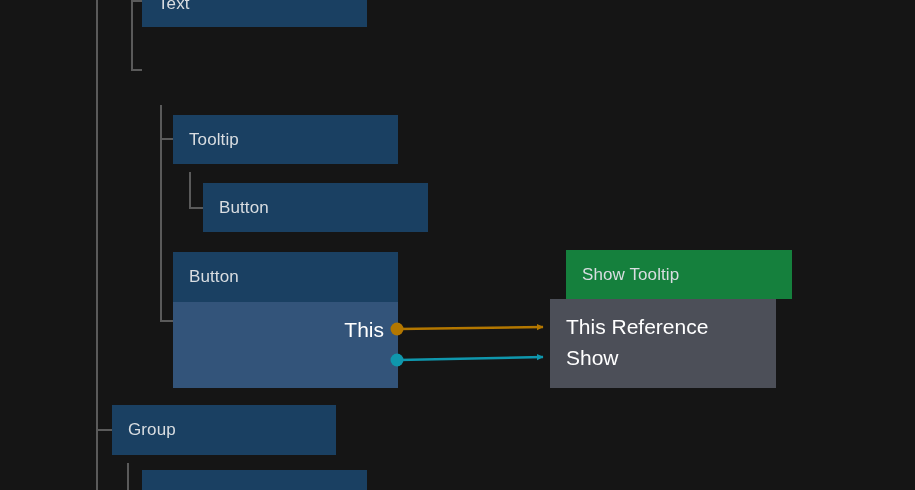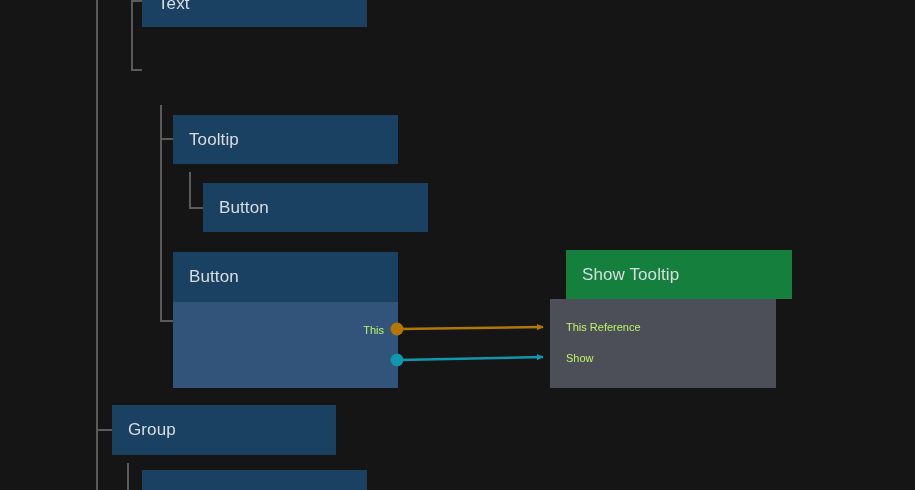--- a/index.html
+++ b/index.html
@@ -64,22 +64,22 @@
   }
   .port-row.out {
     justify-content: flex-end;
     padding-right: 14px;
   }
   .port-row.in {
     justify-content: flex-start;
     padding-left: 16px;
   }
   .port-label {
-    color: #bef264;
-    font-size: 11px;
+    color: #ffffff;
+    font-size: 21px;
     white-space: nowrap;
   }
 
   
   #wires {
     position: absolute;
     left: 0; top: 0;
     width: 915px;
     height: 490px;
     pointer-events: none;

